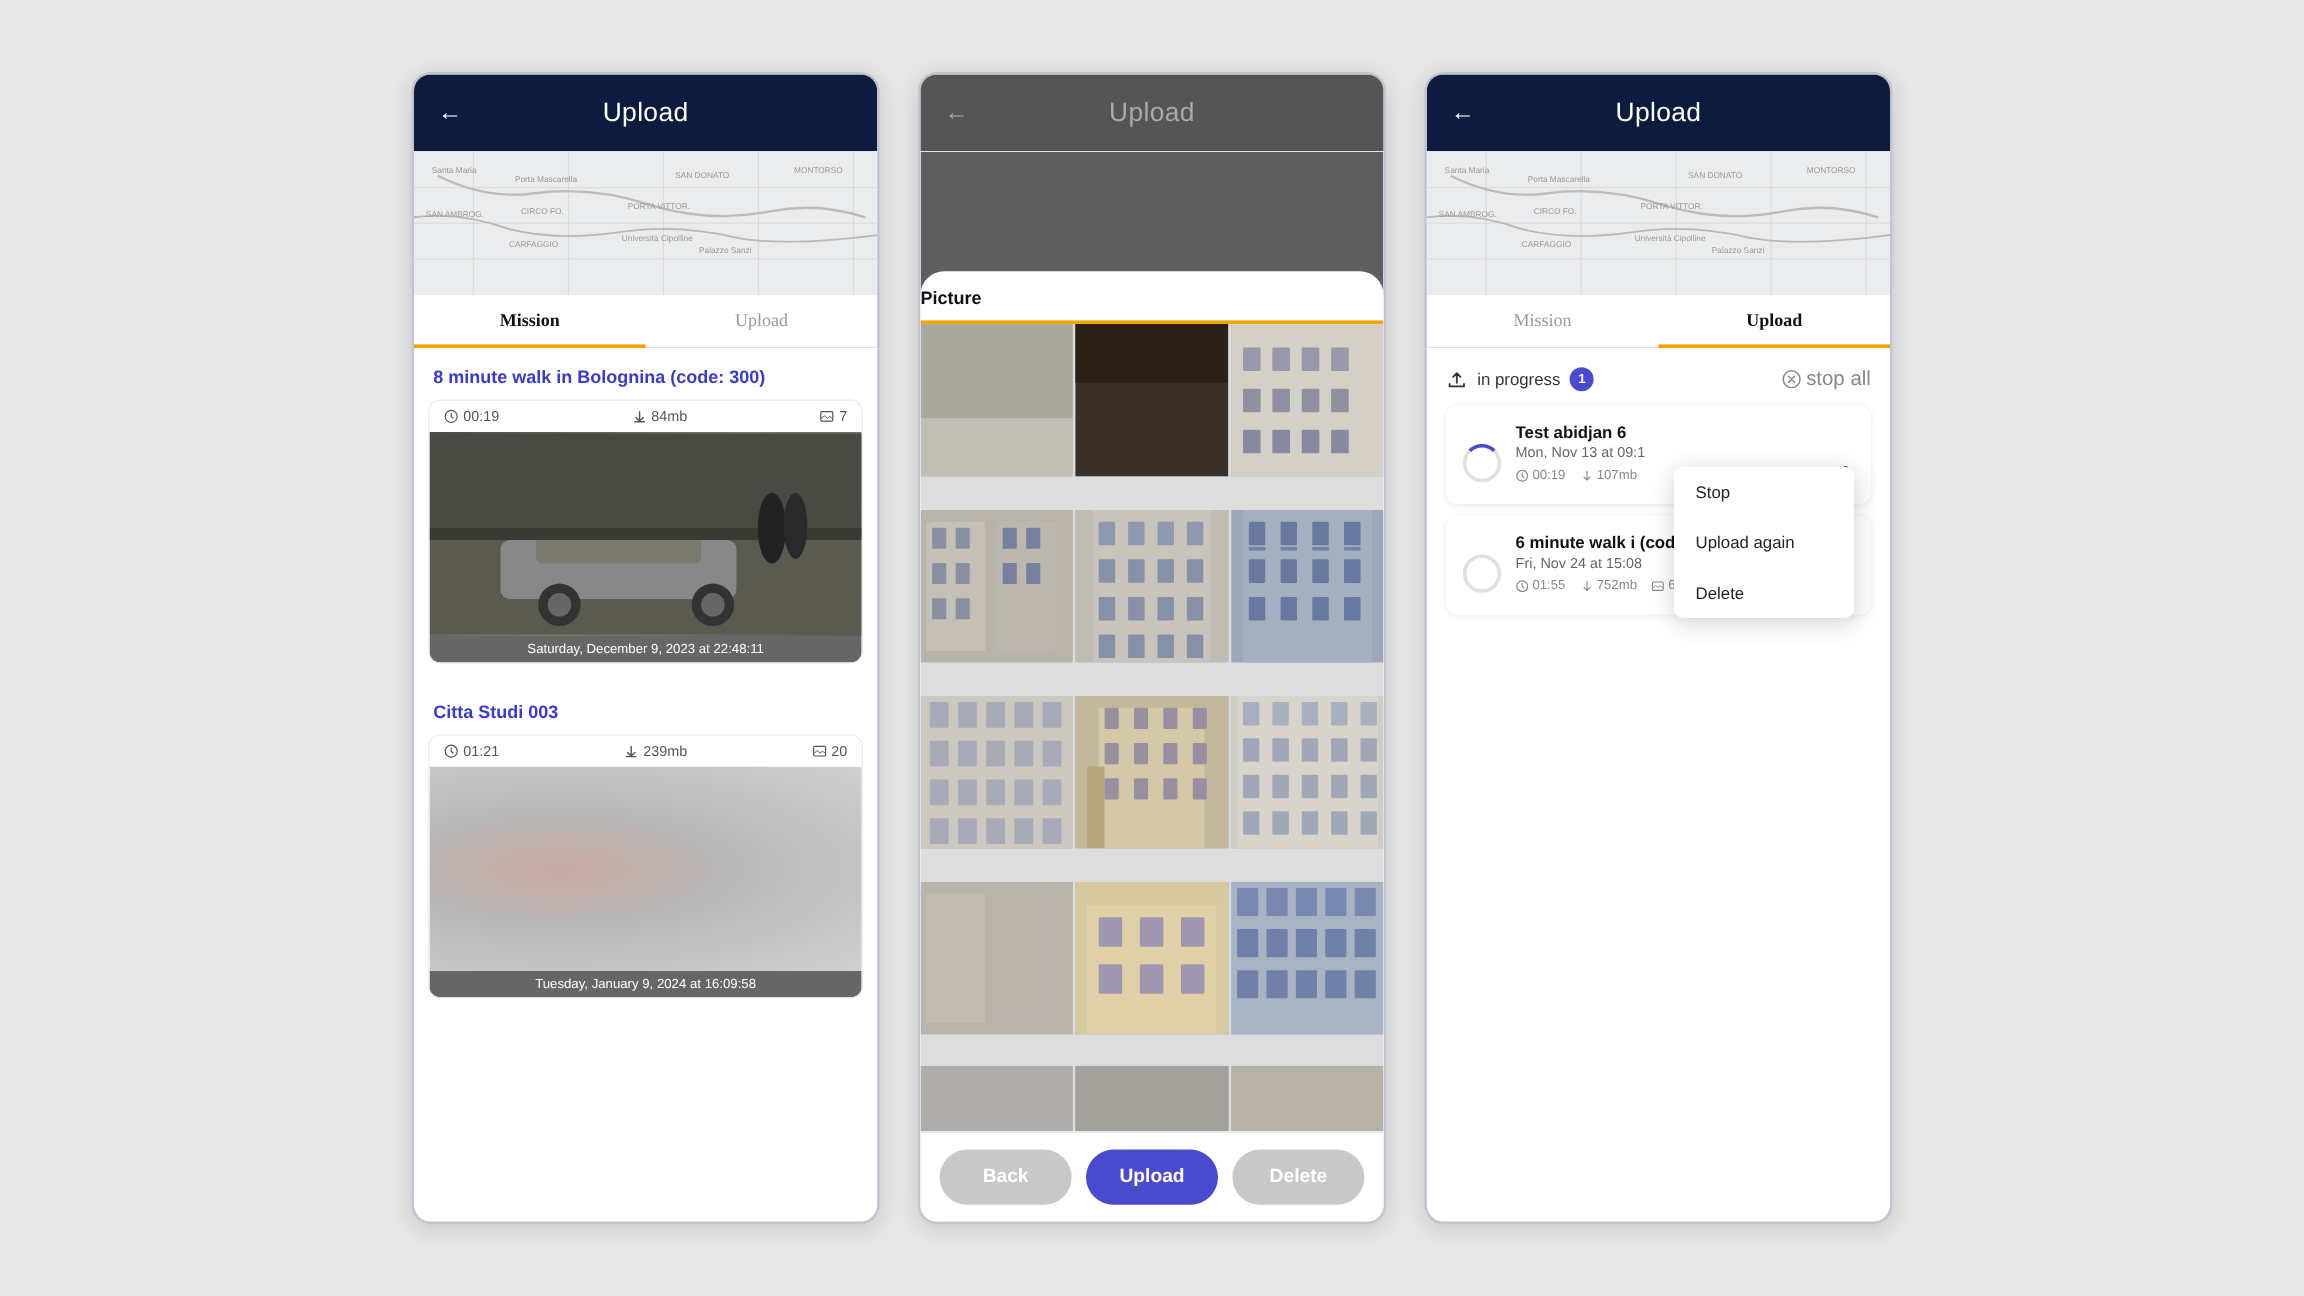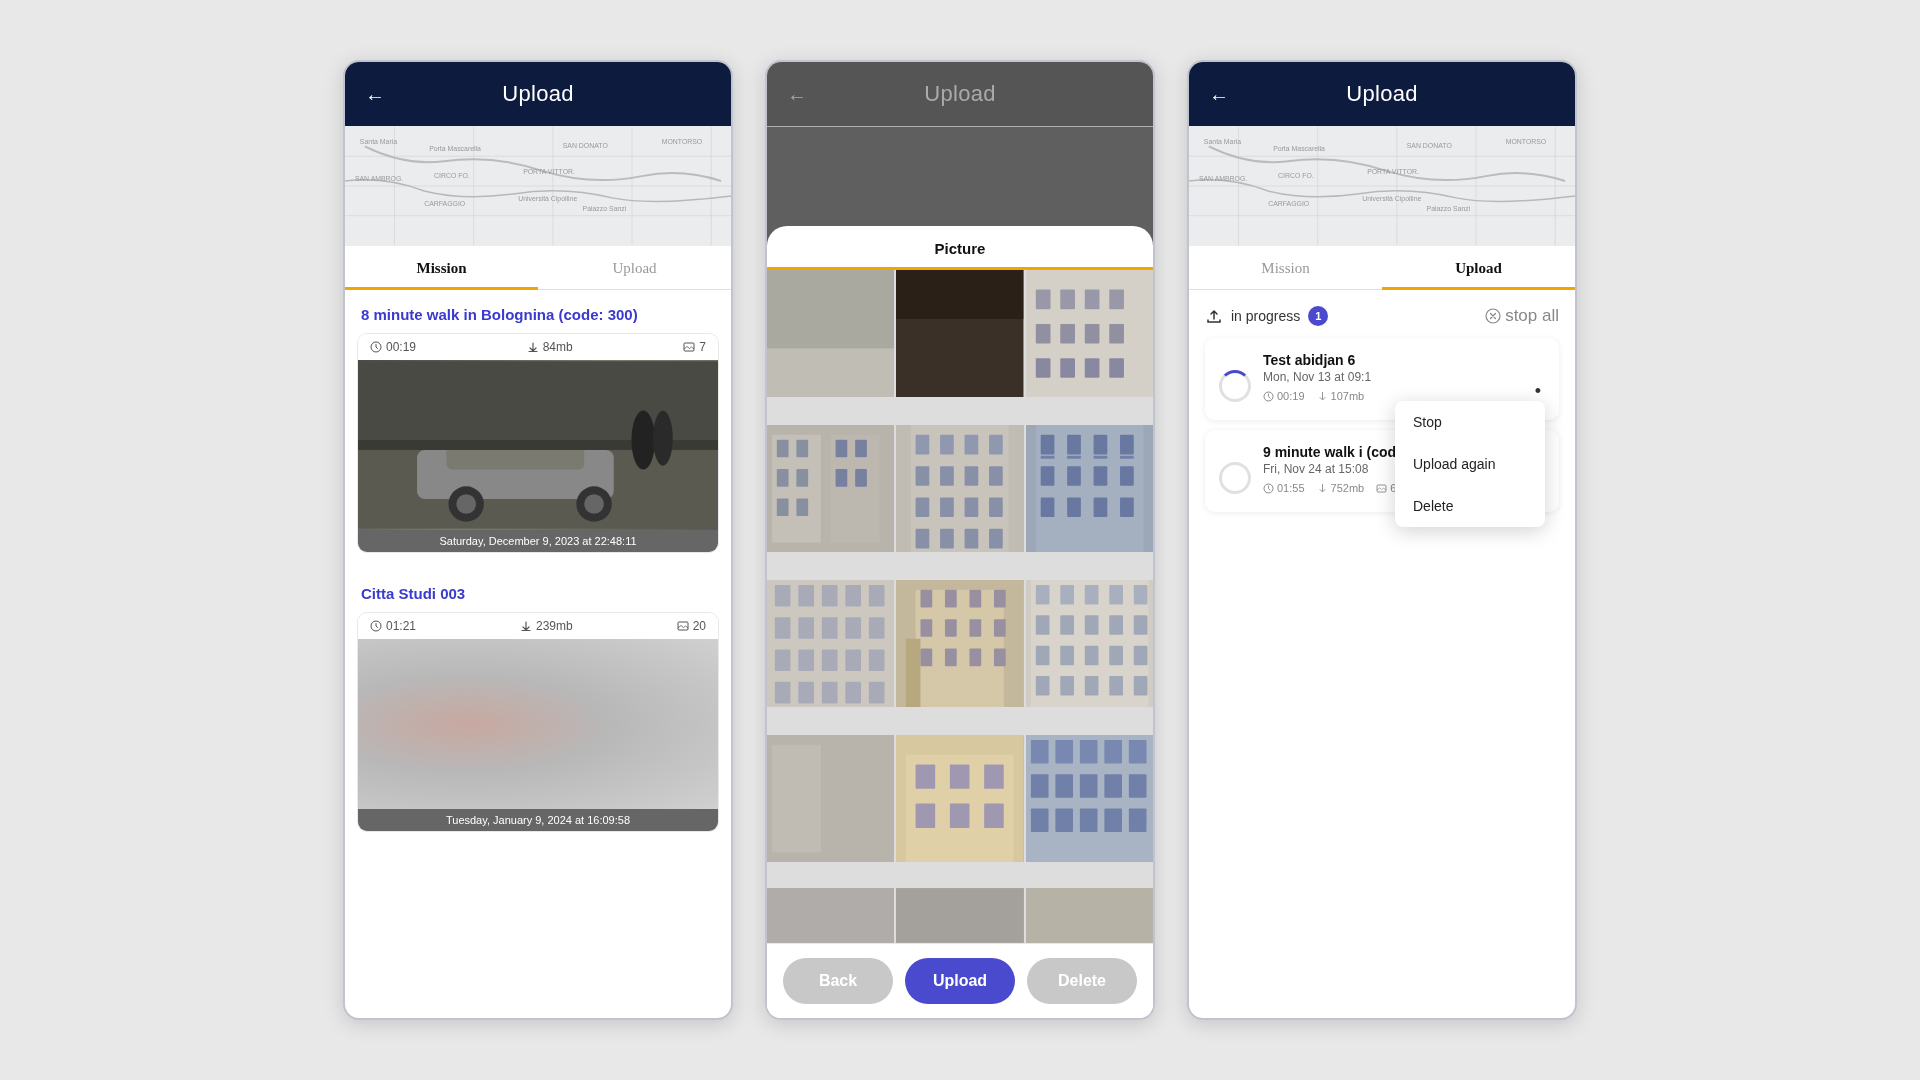--- a/index.html
+++ b/index.html
@@ -242,21 +242,21 @@
       padding: 0 4px;
     }
 
     
     .context-menu {
       position: relative;
     }
     .context-menu-popup {
       position: absolute;
       right: 0;
-      top: 20px;
+      top: 8px;
       background: white;
       border-radius: 8px;
       box-shadow: 0 4px 20px rgba(0,0,0,0.18);
       z-index: 10;
       min-width: 150px;
       overflow: hidden;
     }
     .context-menu-item {
       padding: 13px 18px;
       font-size: 14px;
@@ -266,21 +266,21 @@
     }
 
     
     .picture-route-tabs {
       display: flex;
       border-bottom: 1px solid #e0e0e0;
       flex-shrink: 0;
     }
     .picture-route-tab {
       flex: 1;
-      text-align: center;
+      text-align: left;
       padding: 14px 0 10px;
       font-size: 15px;
       cursor: pointer;
       color: #999;
       border-bottom: 3px solid transparent;
       margin-bottom: -1px;
     }
     .picture-route-tab.active {
       color: #111;
       font-weight: 600;
@@ -804,21 +804,21 @@
             </div>
           </div>
         </div>
       </div>
 
       <div class="upload-item-card">
         <div class="upload-item-header">
           <div style="width:32px; height:32px; border-radius:50%; border:3px solid #e0e0e0; flex-shrink:0; margin-top:2px;"></div>
           <div class="upload-item-info">
             <div class="upload-item-name">
-              <span>9 minute walk i</span>
+              <span>6 minute walk i</span>
               <span>(code: 400)</span>
             </div>
             <div class="upload-item-date">Fri, Nov 24 at 15:08</div>
             <div class="upload-item-stats">
               <span>
                 <svg width="11" height="11" viewBox="0 0 11 11" fill="none">
                     <circle cx="5.5" cy="5.5" r="4.5" stroke="#888" stroke-width="1"></circle>
                     <path d="M5.5 3V5.5L7 7" stroke="#888" stroke-width="0.9" stroke-linecap="round"></path>
                   </svg>
                 <span>01:55</span>

